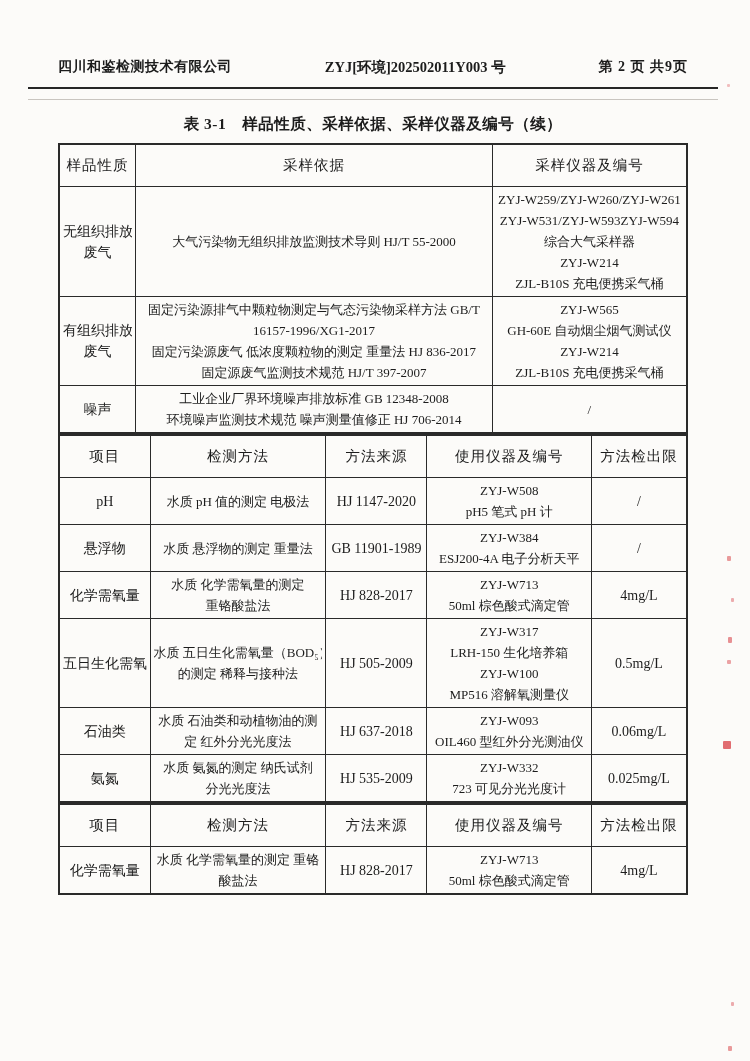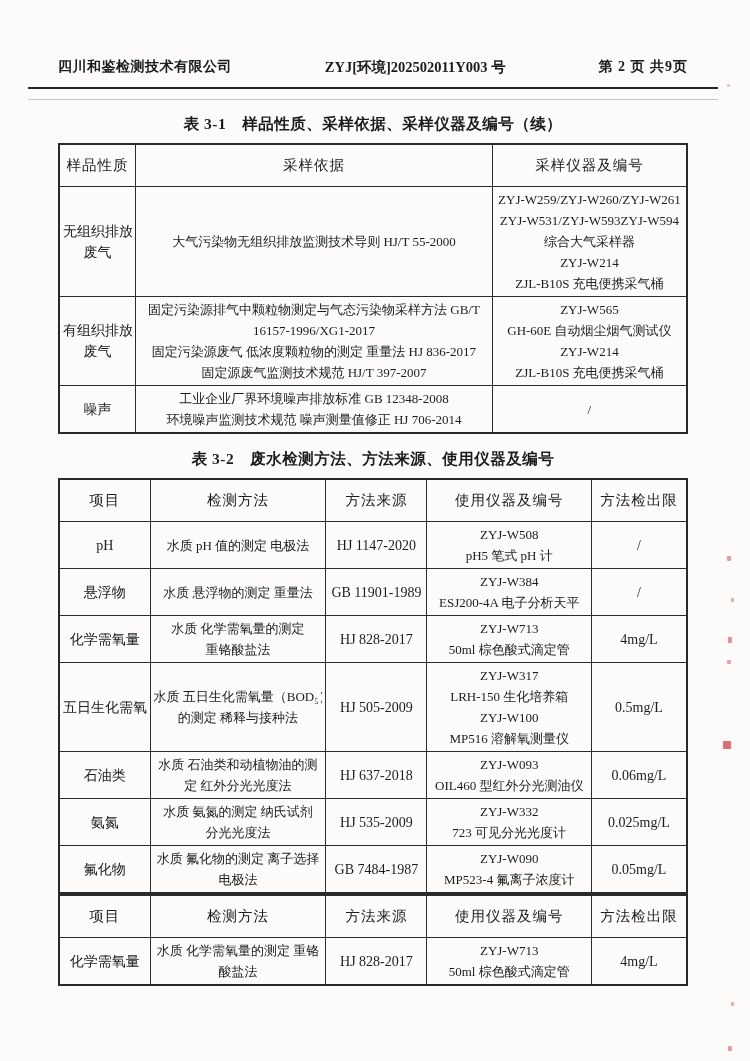--- a/index.html
+++ b/index.html
@@ -114,21 +114,20 @@
             <div class="ln">工业企业厂界环境噪声排放标准  GB 12348-2008</div>
             <div class="ln">环境噪声监测技术规范  噪声测量值修正  HJ 706-2014</div>
           </td>
           <td>
             <div class="ln">/</div>
           </td>
         </tr>
       </tbody>
     </table>
 
-  <div class="caption mid">表 3-2　废水检测方法、方法来源、使用仪器及编号</div>
   <table class="t32">
     <colgroup>
         <col class="c0">
         <col class="c1">
         <col class="c2">
         <col class="c3">
         <col class="c4">
       </colgroup>
   <thead>
         <tr>
@@ -247,39 +246,20 @@
             <div class="ln">HJ 535-2009</div>
           </td>
           <td>
             <div class="ln">ZYJ-W332</div>
             <div class="ln">723 可见分光光度计</div>
           </td>
           <td>
             <div class="ln">0.025mg/L</div>
           </td>
         </tr>
-        <tr>
-          <td>
-            <div class="ln">氟化物</div>
-          </td>
-          <td>
-            <div class="ln">水质  氟化物的测定  离子选择</div>
-            <div class="ln">电极法</div>
-          </td>
-          <td>
-            <div class="ln">GB 7484-1987</div>
-          </td>
-          <td>
-            <div class="ln">ZYJ-W090</div>
-            <div class="ln">MP523-4 氟离子浓度计</div>
-          </td>
-          <td>
-            <div class="ln">0.05mg/L</div>
-          </td>
-        </tr>
       </tbody>
     </table>
 
   <table class="t32 t33">
     <colgroup>
         <col class="c0">
         <col class="c1">
         <col class="c2">
         <col class="c3">
         <col class="c4">

